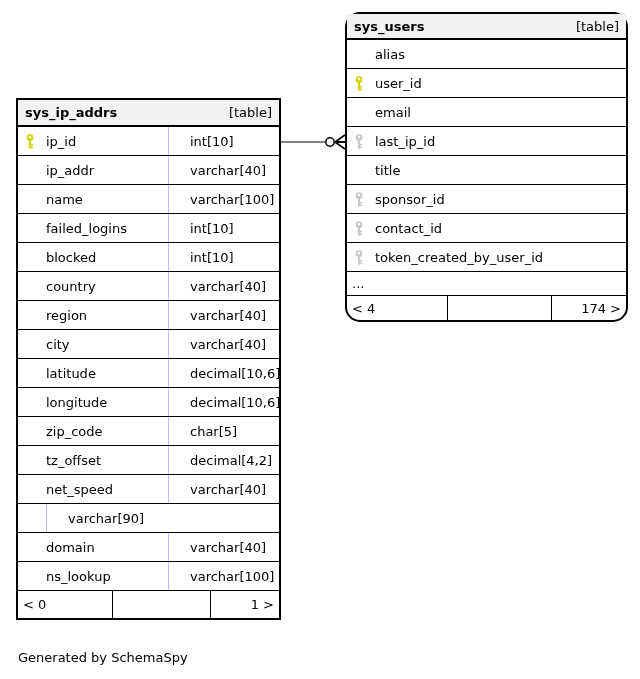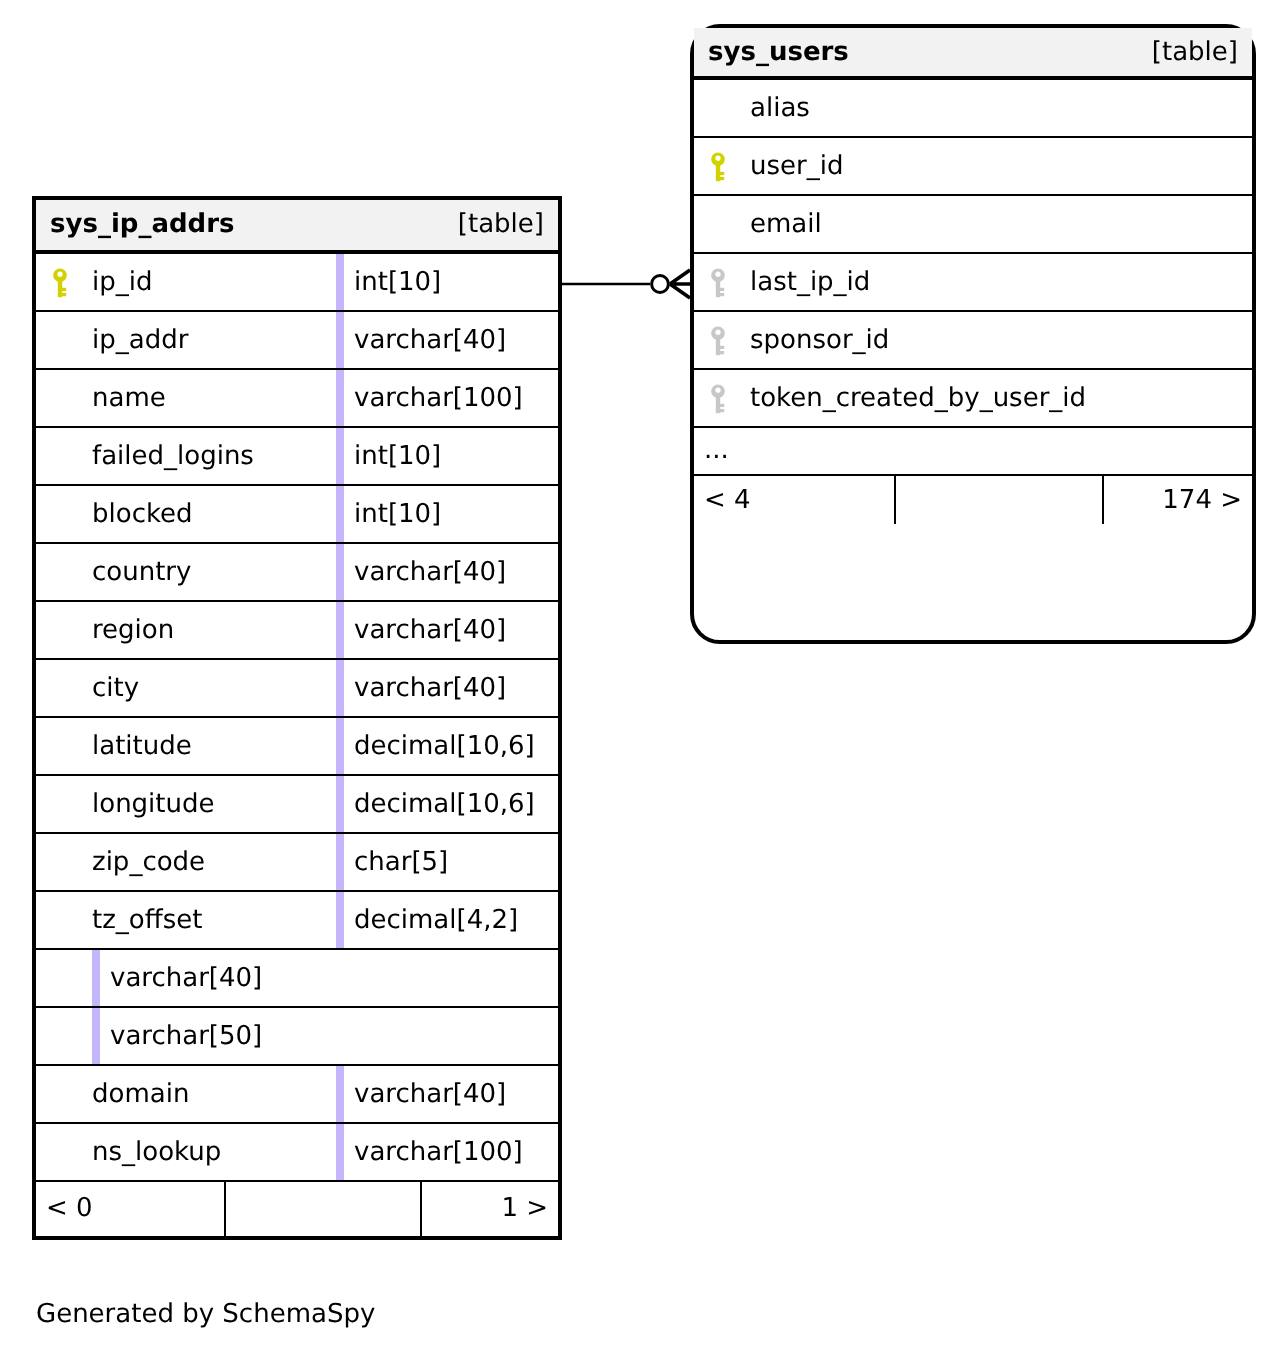--- a/index.html
+++ b/index.html
@@ -62,22 +62,22 @@
     flex: 1;
     white-space: nowrap;
     overflow: hidden;
   }
   .coltype {
     width: 111px;
     flex: none;
     align-self: stretch;
     display: flex;
     align-items: center;
-    border-left: 4px solid #c4b5fd;
-    padding-left: 5px;
+    border-left: 1px solid #c4b5fd;
+    padding-left: 21px;
     box-sizing: border-box;
     white-space: nowrap;
   }
   .ellipsis-row {
     height: 24px;
     border-bottom: 1px solid #000000;
     box-sizing: border-box;
     display: flex;
     align-items: center;
     padding-left: 5px;
@@ -192,25 +192,26 @@
           <span class="colname">zip_code</span>
           <span class="coltype">char[5]</span>
         </div>
         <div class="db-row">
           <span class="keycell"></span>
           <span class="colname">tz_offset</span>
           <span class="coltype">decimal[4,2]</span>
         </div>
         <div class="db-row">
           <span class="keycell"></span>
-          <span class="coltype">varchar[40]</span>
-        </div>
-        <div class="db-row">
-          <span class="keycell"></span>
-          <span class="coltype">varchar[50]</span>
+          <span class="colname">net_speed</span>
+          <span class="coltype">varchar[40]</span>
+        </div>
+        <div class="db-row">
+          <span class="keycell"></span>
+          <span class="coltype">varchar[90]</span>
         </div>
         <div class="db-row">
           <span class="keycell"></span>
           <span class="colname">domain</span>
           <span class="coltype">varchar[40]</span>
         </div>
         <div class="db-row">
           <span class="keycell"></span>
           <span class="colname">ns_lookup</span>
           <span class="coltype">varchar[100]</span>
@@ -255,30 +256,46 @@
               <circle cx="5" cy="3.6" r="3.4" fill="#c8c8c8"></circle>
               <circle cx="5" cy="3.1" r="1.3" fill="#ffffff"></circle>
               <rect x="3.9" y="6.4" width="2.2" height="8.2" fill="#c8c8c8"></rect>
               <rect x="6" y="9.9" width="2.1" height="1.6" fill="#c8c8c8"></rect>
               <rect x="6" y="12.5" width="2.1" height="1.6" fill="#c8c8c8"></rect>
             </svg>
           </span>
           <span class="colname">last_ip_id</span>
         </div>
         <div class="db-row">
+          <span class="keycell"></span>
+          <span class="colname">title</span>
+        </div>
+        <div class="db-row">
           <span class="keycell">
             <svg width="10" height="15" viewBox="0 0 10 15" xmlns="http://www.w3.org/2000/svg">
               <circle cx="5" cy="3.6" r="3.4" fill="#c8c8c8"></circle>
               <circle cx="5" cy="3.1" r="1.3" fill="#ffffff"></circle>
               <rect x="3.9" y="6.4" width="2.2" height="8.2" fill="#c8c8c8"></rect>
               <rect x="6" y="9.9" width="2.1" height="1.6" fill="#c8c8c8"></rect>
               <rect x="6" y="12.5" width="2.1" height="1.6" fill="#c8c8c8"></rect>
             </svg>
           </span>
           <span class="colname">sponsor_id</span>
+        </div>
+        <div class="db-row">
+          <span class="keycell">
+            <svg width="10" height="15" viewBox="0 0 10 15" xmlns="http://www.w3.org/2000/svg">
+              <circle cx="5" cy="3.6" r="3.4" fill="#c8c8c8"></circle>
+              <circle cx="5" cy="3.1" r="1.3" fill="#ffffff"></circle>
+              <rect x="3.9" y="6.4" width="2.2" height="8.2" fill="#c8c8c8"></rect>
+              <rect x="6" y="9.9" width="2.1" height="1.6" fill="#c8c8c8"></rect>
+              <rect x="6" y="12.5" width="2.1" height="1.6" fill="#c8c8c8"></rect>
+            </svg>
+          </span>
+          <span class="colname">contact_id</span>
         </div>
         <div class="db-row">
           <span class="keycell">
             <svg width="10" height="15" viewBox="0 0 10 15" xmlns="http://www.w3.org/2000/svg">
               <circle cx="5" cy="3.6" r="3.4" fill="#c8c8c8"></circle>
               <circle cx="5" cy="3.1" r="1.3" fill="#ffffff"></circle>
               <rect x="3.9" y="6.4" width="2.2" height="8.2" fill="#c8c8c8"></rect>
               <rect x="6" y="9.9" width="2.1" height="1.6" fill="#c8c8c8"></rect>
               <rect x="6" y="12.5" width="2.1" height="1.6" fill="#c8c8c8"></rect>
             </svg>

